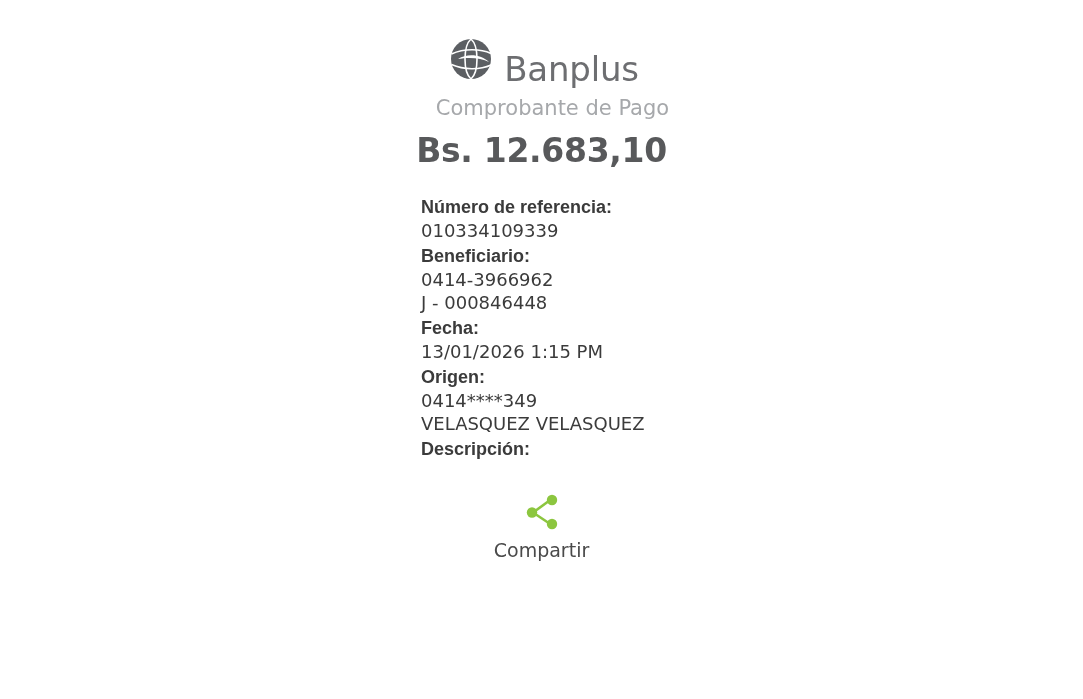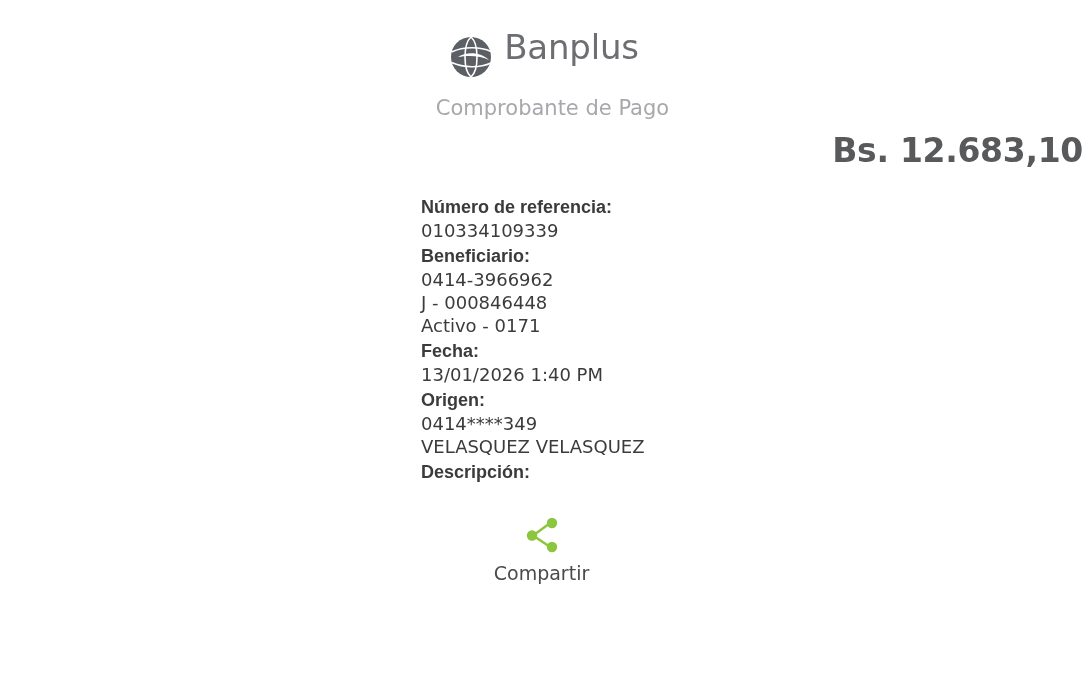--- a/index.html
+++ b/index.html
@@ -16,21 +16,21 @@
   }
   .receipt {
     width: 1083px;
     height: 699px;
     position: relative;
     box-sizing: border-box;
     padding-top: 30px;
   }
   .brand-row {
     display: flex;
-    align-items: flex-start;
+    align-items: flex-end;
     justify-content: center;
     gap: 6px;
     height: 56px;
   }
   .logo-mark {
     width: 54px;
     height: 54px;
     position: relative;
     flex: 0 0 auto;
   }
@@ -44,21 +44,21 @@
   }
   .subtitle {
     text-align: center;
     color: #a6a8ab;
     font-size: 21px;
     margin-top: 10px;
     font-family: "DejaVu Sans", sans-serif;
     padding-left: 22px;
   }
   .amount {
-    text-align: right;
+    text-align: center;
     color: #58595b;
     font-size: 33px;
     font-weight: bold;
     margin-top: 11px;
     font-family: "DejaVu Sans", sans-serif;
     letter-spacing: -0.3px;
   }
   .details {
     margin-top: 26px;
     padding-left: 421px;
@@ -120,24 +120,23 @@
   <div class="amount">Bs. 12.683,10</div>
 
   <div class="details">
 
     <div class="detail-label">Número de referencia:</div>
     <div class="detail-value">010334109339</div>
 
     <div class="detail-label">Beneficiario:</div>
     <div class="detail-value">0414-3966962</div>
     <div class="detail-value">J - 000846448</div>
-    <div class="detail-value">Activo - 0171</div>
 
     <div class="detail-label">Fecha:</div>
-    <div class="detail-value">13/01/2026 1:40 PM</div>
+    <div class="detail-value">13/01/2026 1:15 PM</div>
 
     <div class="detail-label">Origen:</div>
     <div class="detail-value">0414****349</div>
     <div class="detail-value">VELASQUEZ VELASQUEZ</div>
 
     <div class="detail-label">Descripción:</div>
 
   </div>
 
   <div class="share-block">

